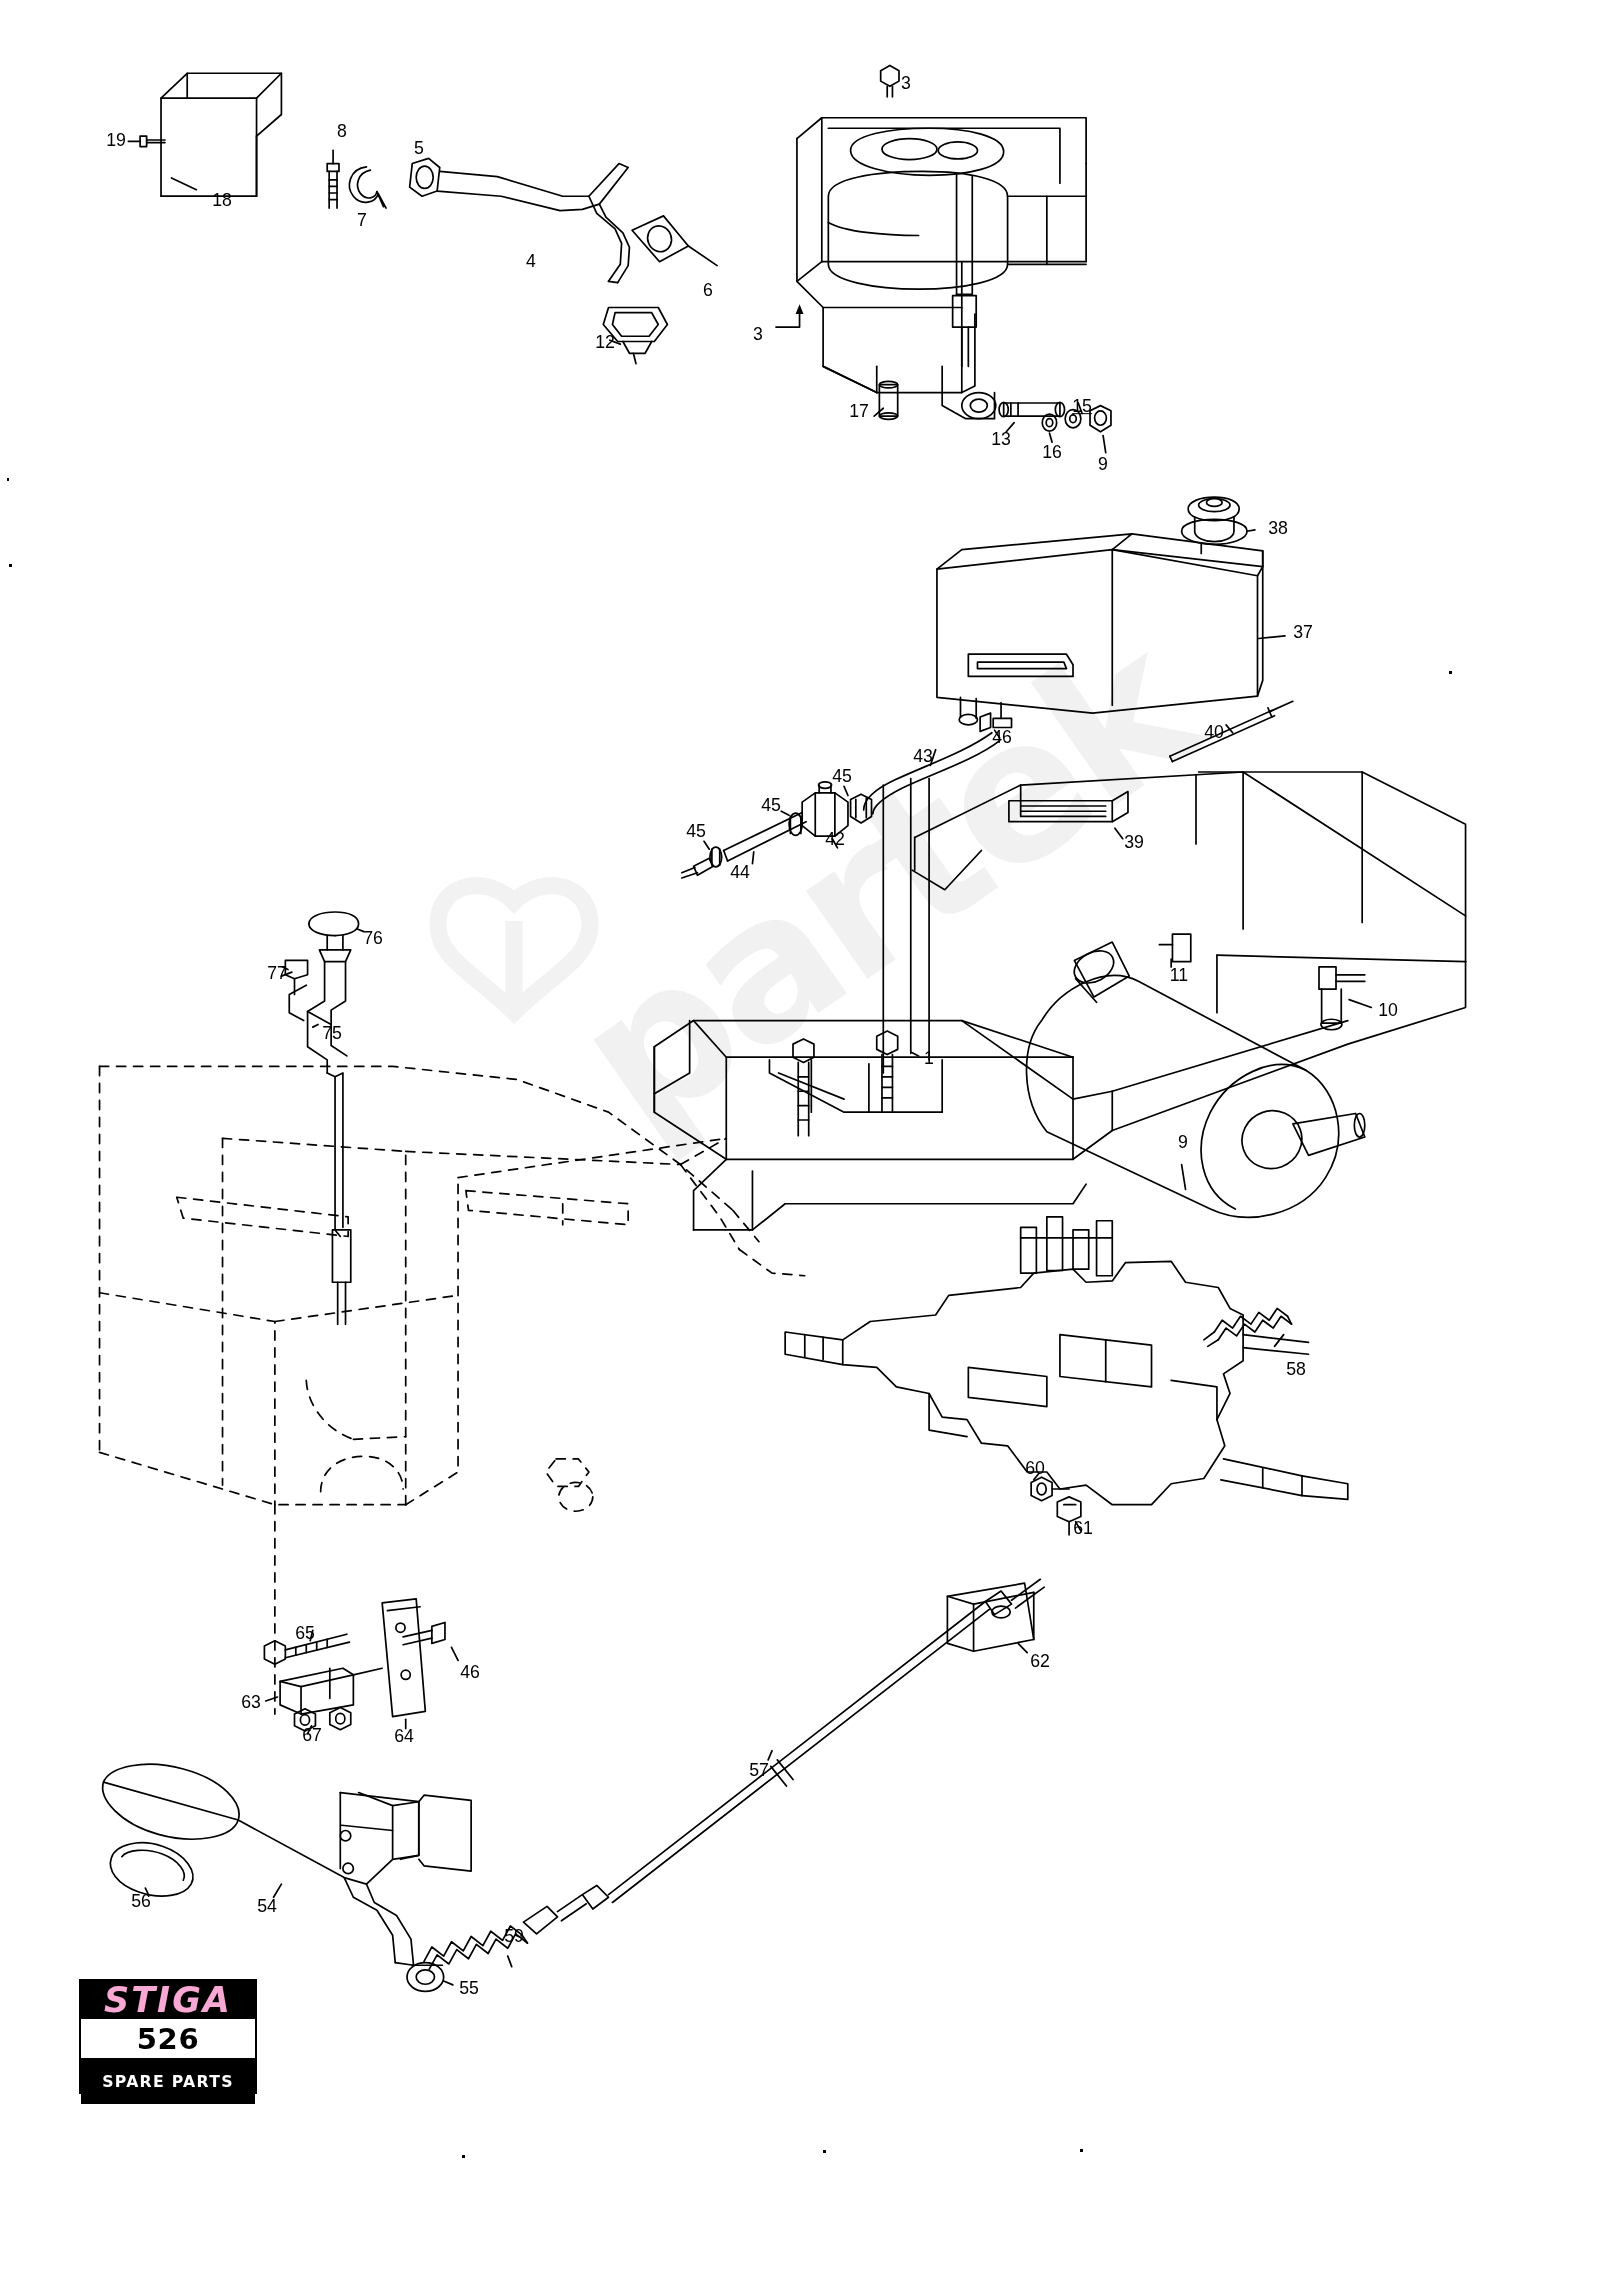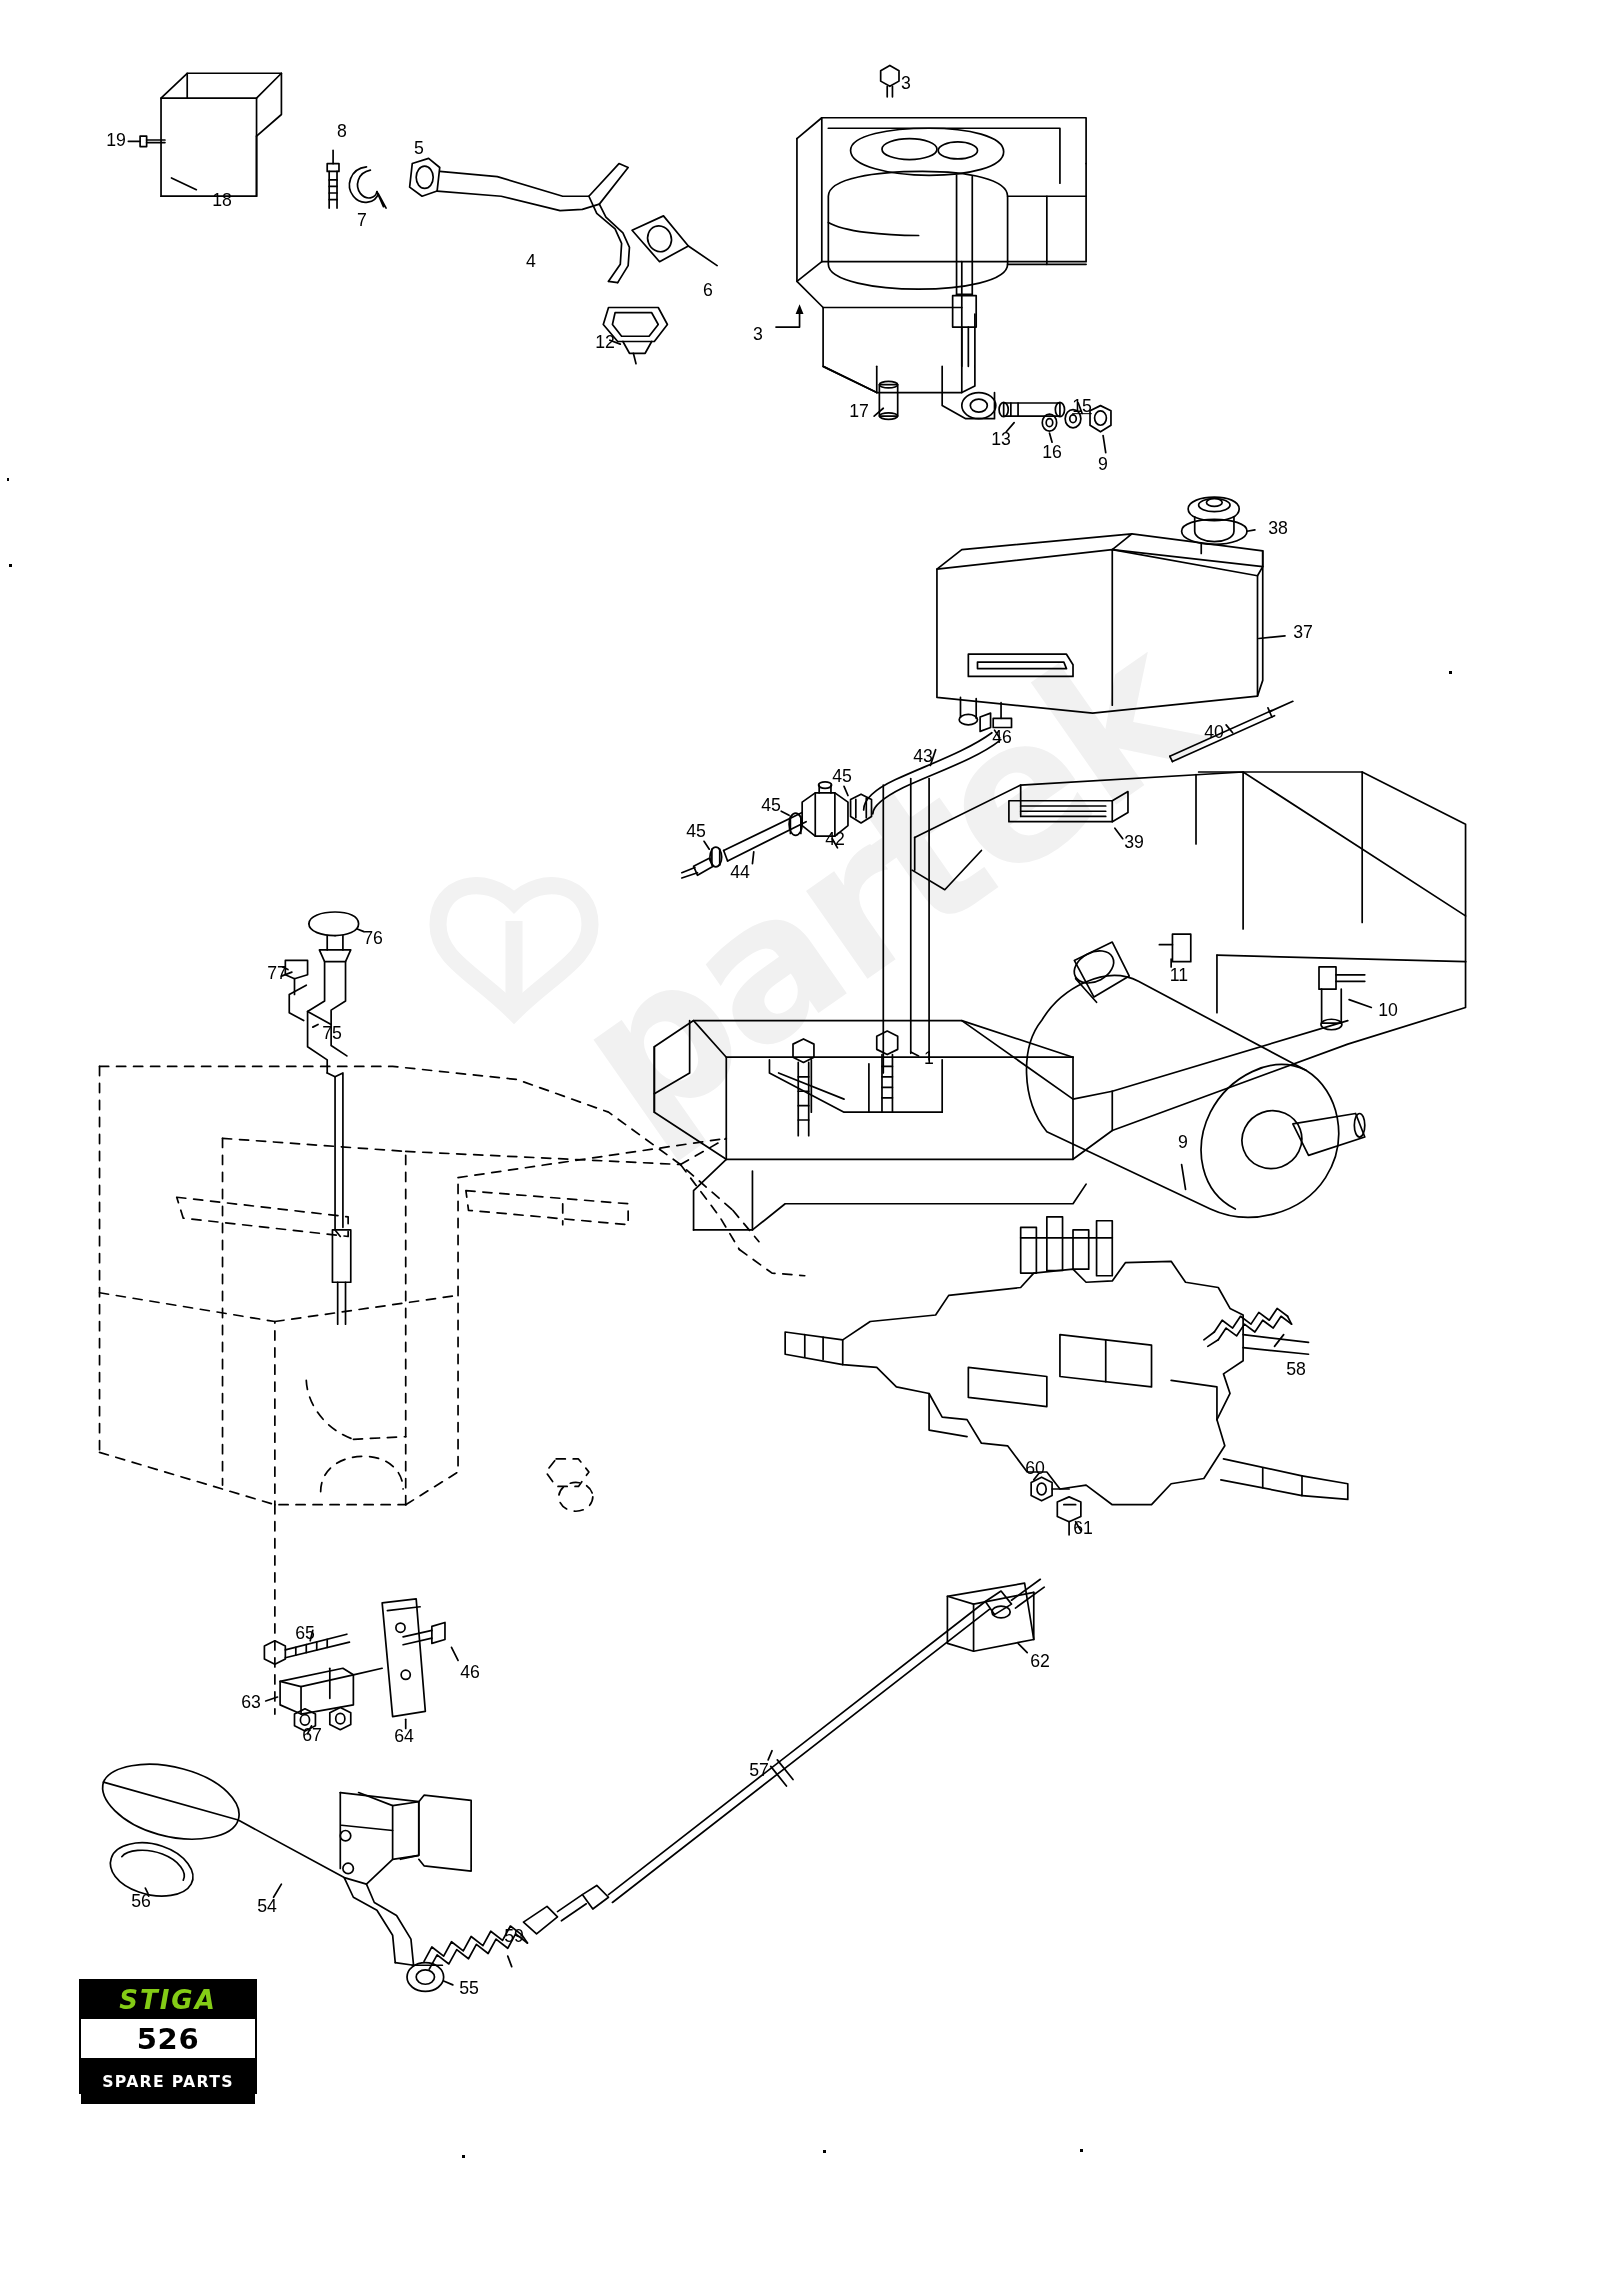--- a/index.html
+++ b/index.html
@@ -77,26 +77,26 @@
     width: 178px;
     height: 115px;
     border: 2.6px solid #000;
     background: #fff;
     z-index: 5;
     box-sizing: border-box;
   }
   #logo-brand {
     height: 38px;
     background: #000;
-    color: #84cc16;
+    color: #f9a8d4;
     display: flex;
     align-items: center;
     justify-content: center;
     font-family: "DejaVu Sans", sans-serif;
-    font-size: 26px;
+    font-size: 35px;
     font-weight: bold;
     letter-spacing: 2px;
     font-style: italic;
   }
   #logo-number {
     height: 39px;
     display: flex;
     align-items: center;
     justify-content: center;
     font-family: "DejaVu Sans", sans-serif;

